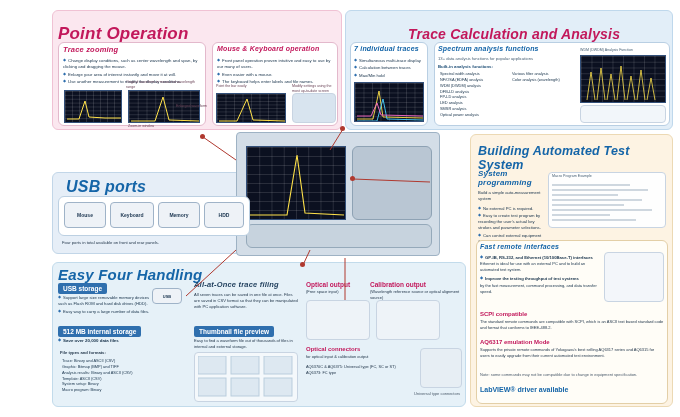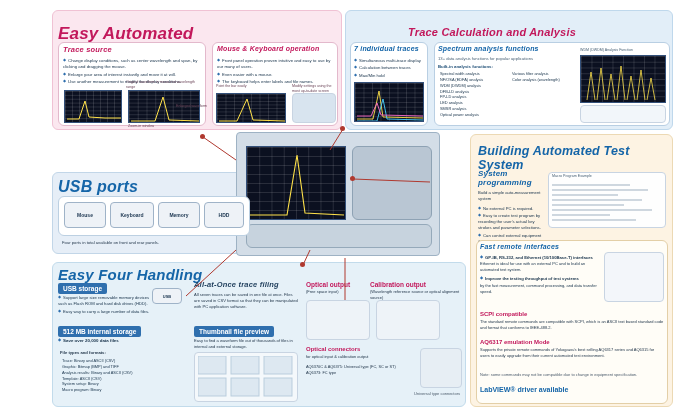--- a/index.html
+++ b/index.html
@@ -77,28 +77,28 @@
 <body>
 
 <div class="page">
 
   <div class="panel" style="left:52px;top:10px;width:290px;height:120px;background:#fbe7ef;border:1px solid #f0c2d4;"></div>
   <div class="panel" style="left:345px;top:10px;width:328px;height:120px;background:#e2eef8;border:1px solid #bfd8ec;"></div>
   <div class="panel" style="left:52px;top:172px;width:205px;height:82px;background:#e6eef7;border:1px solid #c2d6e8;"></div>
   <div class="panel" style="left:470px;top:134px;width:203px;height:273px;background:#fdf3e3;border:1px solid #ecd9b4;"></div>
   <div class="panel" style="left:52px;top:262px;width:414px;height:145px;background:#e6f1f8;border:1px solid #c2dbeb;"></div>
 
-  <div class="sect-title" style="left:58px;top:24px;font-size:17px;">Easy Automated</div>
-  <div class="sect-title" style="left:408px;top:26px;font-size:11px;">Trace Calculation and Analysis</div>
-  <div class="sect-title blue" style="left:58px;top:178px;font-size:16px;">USB ports</div>
+  <div class="sect-title" style="left:58px;top:24px;font-size:17px;">Point Operation</div>
+  <div class="sect-title" style="left:408px;top:26px;font-size:14px;">Trace Calculation and Analysis</div>
+  <div class="sect-title blue" style="left:66px;top:178px;font-size:16px;">USB ports</div>
   <div class="sect-title blue" style="left:478px;top:136px;font-size:12.5px;line-height:1.15;white-space:normal;width:185px;margin-top:8px;">Building Automated Test System</div>
   <div class="sect-title blue" style="left:58px;top:266px;font-size:15px;">Easy Four Handling</div>
 
   <div class="panel" style="left:58px;top:42px;width:148px;height:84px;background:#ffffff;border:1px solid #e3b9cc;"></div>
-  <div class="sect-title" style="left:63px;top:45px;font-size:7.5px;">Trace source</div>
+  <div class="sect-title" style="left:63px;top:45px;font-size:7.5px;">Trace zooming</div>
   <div class="bullets" style="left:63px;top:57px;width:142px;">
     <div class="b" style="white-space:normal;font-size:4.3px;">Change display conditions, such as center wavelength and span, by clicking and dragging the mouse.</div>
     <div class="b" style="white-space:normal;font-size:4.3px;">Enlarge your area of interest instantly and move it at will.</div>
     <div class="b" style="white-space:normal;font-size:4.3px;">Use another measurement to modify the display conditions.</div>
   </div>
 
   <div class="screen" style="left:64px;top:90px;width:58px;height:33px;">
     <div class="grid-lines"></div>
     <svg width="58" height="33" style="position:absolute;left:0;top:0;">
       <polyline points="2,28 14,28 20,10 24,26 40,27 56,27" fill="none" stroke="#ffe24a" stroke-width="1"></polyline>

